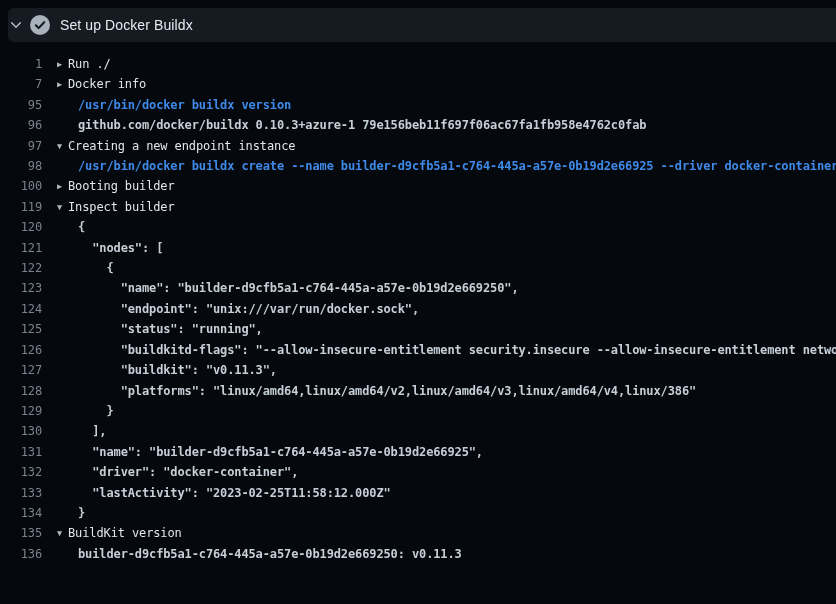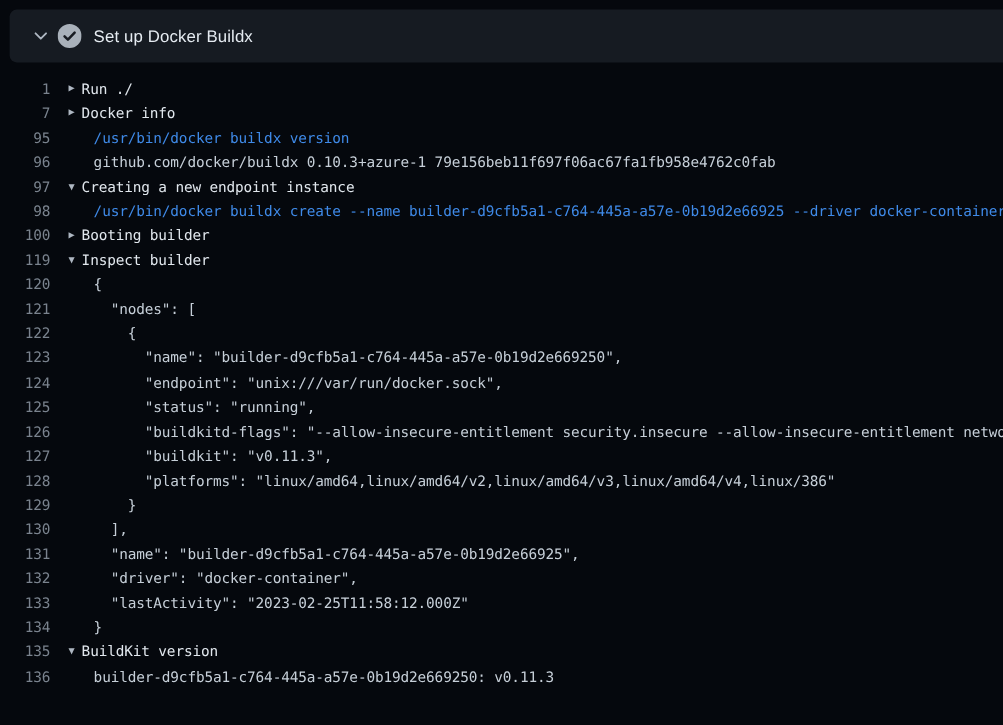--- a/index.html
+++ b/index.html
@@ -4,26 +4,26 @@
 <style>
   * { margin: 0; padding: 0; box-sizing: border-box; }
   html, body {
     width: 836px; height: 604px;
     overflow: hidden;
     background: #05080d;
     font-family: "Liberation Sans", sans-serif;
   }
   .step-header {
     margin: 8px 0 0 8px;
-    height: 44px;
+    height: 34px;
     background: #161b22;
     border-radius: 6px 0 0 6px;
     display: flex;
     align-items: center;
-    padding-left: 19px;
+    padding-left: 1px;
     cursor: pointer;
   }
   .chev-icon { width: 14px; height: 14px; flex: 0 0 auto; }
   .status-icon { width: 20px; height: 20px; margin-left: 7px; flex: 0 0 auto; }
   .step-title {
     margin-left: 10px;
     color: #e5ebf1;
     font-size: 14px;
     font-weight: 500;
     letter-spacing: 0.1px;
@@ -60,20 +60,21 @@
   .gtitle {
     color: #e1e7ed;
     cursor: pointer;
     vertical-align: top;
   }
   .text {
     display: inline-block;
     margin-left: 36px;
     color: #c6cfd8;
     vertical-align: top;
+    font-weight: bold;
   }
   .row.command .text { color: #3f8ae8; }
 </style>
 </head>
 <body>
 
 <div class="step-header">
   <svg class="chev-icon" viewBox="0 0 16 16">
     <path d="M3 5.5 L8 10.5 L13 5.5" fill="none" stroke="#aeb7c2" stroke-width="1.8" stroke-linecap="round" stroke-linejoin="round"></path>
   </svg>

